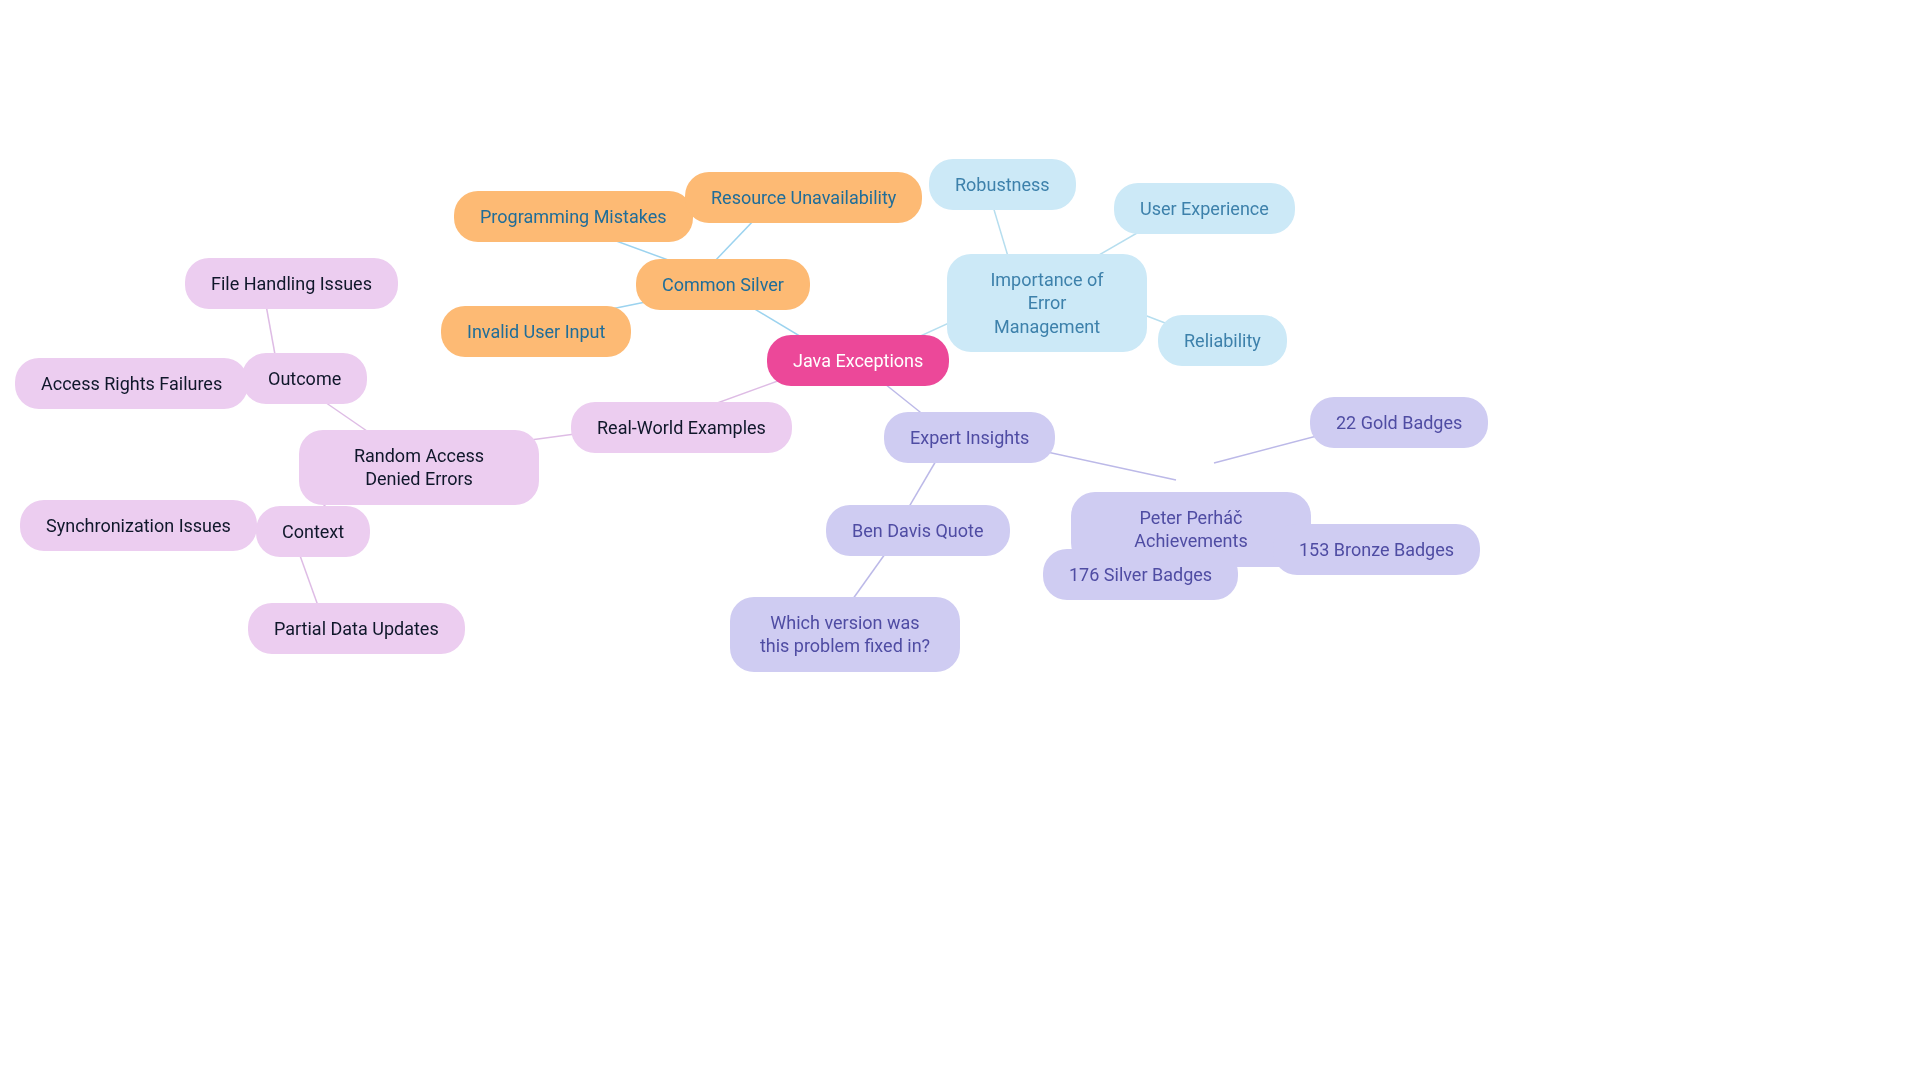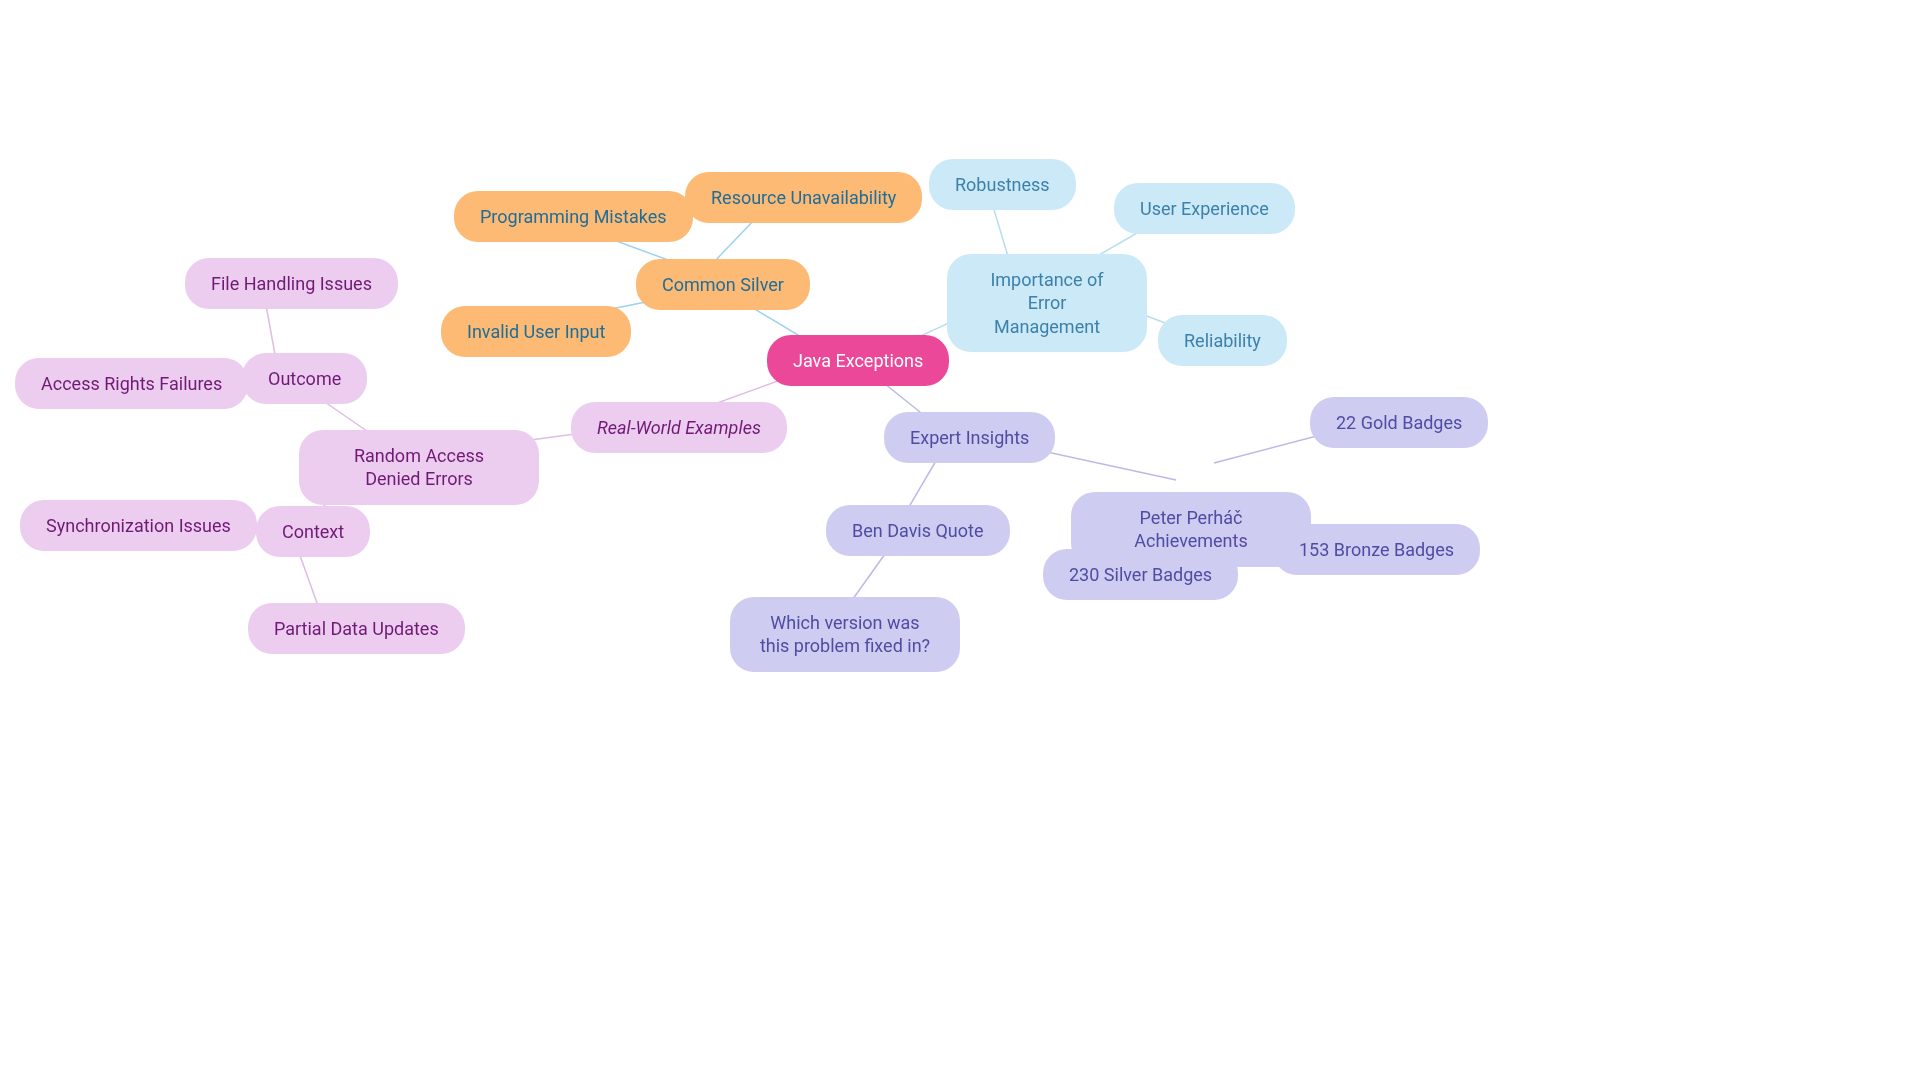--- a/index.html
+++ b/index.html
@@ -17,21 +17,21 @@
     display: flex;
     align-items: center;
     justify-content: center;
     line-height: 1.3;
     max-width: 240px;
     white-space: normal;
   }
   .root { background: #ec4899; color: #ffffff; }
   .blue  { background: #fdba74; color: #1f6d99; }
   .lblue { background: #cce9f7; color: #3d81ab; }
-  .pink  { background: #eccdf0; color: #701a75; }
+  .pink  { background: #eccdf0; color: #0f172a; }
   .purple{ background: #cfccf2; color: #4f4ca3; }
 </style>
 </head>
 <body>
 
 <div class="canvas">
 
 <svg class="edges">
 
   <line x1="838" y1="359" x2="713" y2="284" stroke="#9cd3ef"></line>
@@ -92,21 +92,21 @@
 <div class="node lblue" style="left:929px; top:159px;">
   <span>Robustness</span>
 </div>
 <div class="node lblue" style="left:1114px; top:183px;">
   <span>User Experience</span>
 </div>
 <div class="node lblue" style="left:1158px; top:315px;text-align:center;">
   <span>Reliability</span>
 </div>
 
-<div class="node pink" style="left:571px; top:402px;font-style:italic;">
+<div class="node pink" style="left:571px; top:402px;">
   <span>Real-World Examples</span>
 </div>
 <div class="node pink" style="left:299px; top:430px;">
   <span>Random Access Denied Errors</span>
 </div>
 <div class="node pink" style="left:242px; top:353px;">
   <span>Outcome</span>
 </div>
 <div class="node pink" style="left:185px; top:258px;">
   <span>File Handling Issues</span>
@@ -133,19 +133,19 @@
 <div class="node purple" style="left:730px; top:597px; max-width:230px;">
   <span>Which version was this problem fixed in?</span>
 </div>
 <div class="node purple" style="left:1071px; top:456px;margin-top:36px;">
   <span>Peter Perháč Achievements</span>
 </div>
 <div class="node purple" style="left:1310px; top:397px;">
   <span>22 Gold Badges</span>
 </div>
 <div class="node purple" style="left:1043px; top:549px;">
-  <span>230 Silver Badges</span>
+  <span>176 Silver Badges</span>
 </div>
 <div class="node purple" style="left:1273px; top:524px;">
   <span>153 Bronze Badges</span>
 </div>
 
 </div>
 
 </body></html>

